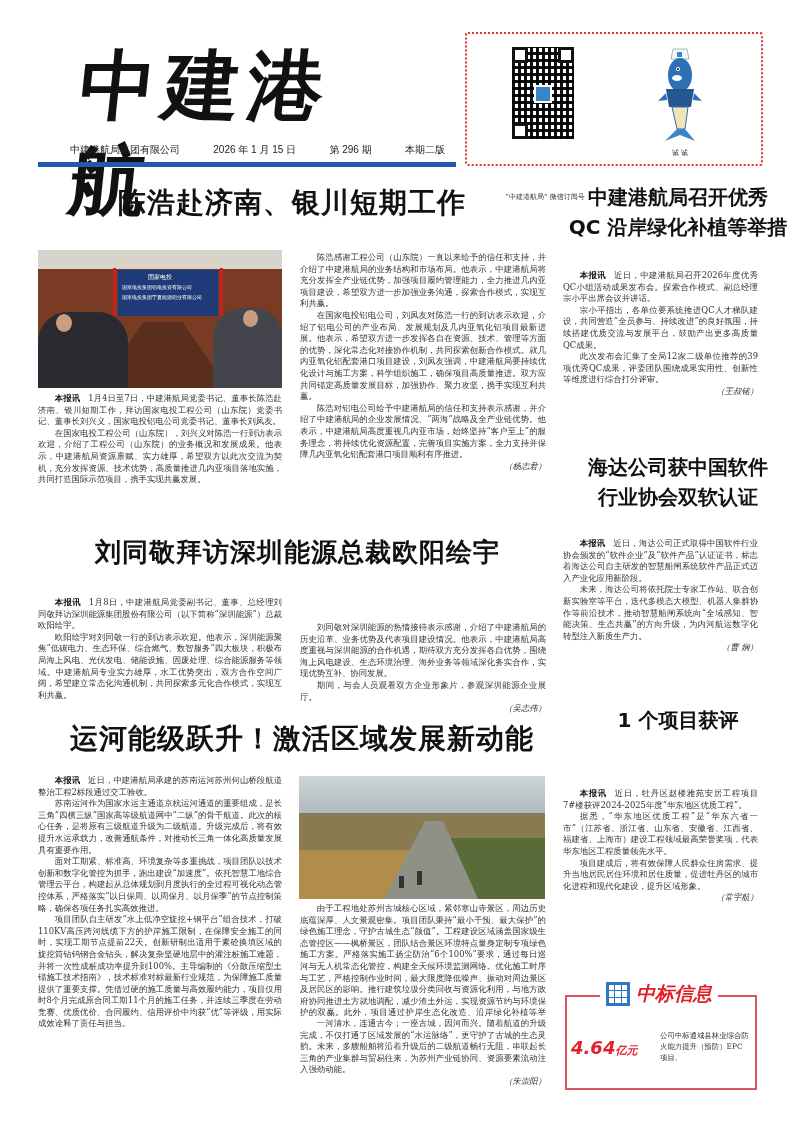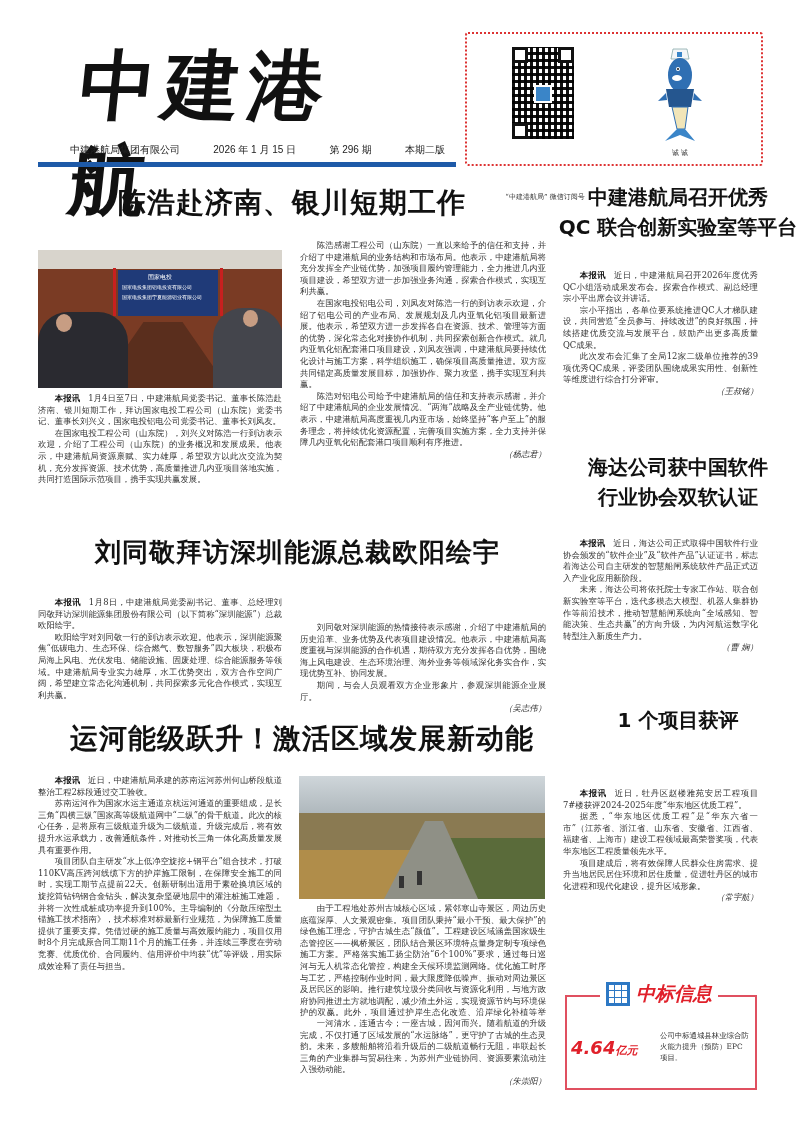--- a/index.html
+++ b/index.html
@@ -102,21 +102,21 @@
   <div style="position:absolute;left:0;top:62px;width:90px;height:76px;background:#2a2a30;border-radius:30px 30px 0 0;"></div>
   <div style="position:absolute;left:175px;top:58px;width:70px;height:80px;background:#44454c;border-radius:30px 30px 0 0;"></div>
   <div style="position:absolute;left:18px;top:64px;width:16px;height:18px;background:#c79d83;border-radius:50%;"></div>
   <div style="position:absolute;left:205px;top:60px;width:15px;height:17px;background:#c79d83;border-radius:50%;"></div>
 </div>
 
 <div class="abs txt" style="left:38px;top:393px;width:244px;">
   <p class="lead"><span class="lead-tag">本报讯</span><span>1月4日至7日，中建港航局党委书记、董事长陈浩赴济南、银川短期工作，拜访国家电投工程公司（山东院）党委书记、董事长刘兴义，国家电投铝电公司党委书记、董事长刘凤友。</span></p>
   <p>在国家电投工程公司（山东院），刘兴义对陈浩一行到访表示欢迎，介绍了工程公司（山东院）的业务概况和发展成果。他表示，中建港航局资源禀赋、实力雄厚，希望双方以此次交流为契机，充分发挥资源、技术优势，高质量推进几内亚项目落地实施，共同打造国际示范项目，携手实现共赢发展。</p>
 </div>
-<div class="abs txt" style="left:300px;top:240px;width:246px;">
+<div class="abs txt" style="left:300px;top:252px;width:246px;">
   <p>陈浩感谢工程公司（山东院）一直以来给予的信任和支持，并介绍了中建港航局的业务结构和市场布局。他表示，中建港航局将充分发挥全产业链优势，加强项目履约管理能力，全力推进几内亚项目建设，希望双方进一步加强业务沟通，探索合作模式，实现互利共赢。</p>
   <p>在国家电投铝电公司，刘凤友对陈浩一行的到访表示欢迎，介绍了铝电公司的产业布局、发展规划及几内亚氧化铝项目最新进展。他表示，希望双方进一步发挥各自在资源、技术、管理等方面的优势，深化常态化对接协作机制，共同探索创新合作模式。就几内亚氧化铝配套港口项目建设，刘凤友强调，中建港航局要持续优化设计与施工方案，科学组织施工，确保项目高质量推进。双方应共同锚定高质量发展目标，加强协作、聚力攻坚，携手实现互利共赢。</p>
   <p>陈浩对铝电公司给予中建港航局的信任和支持表示感谢，并介绍了中建港航局的企业发展情况、“两海”战略及全产业链优势。他表示，中建港航局高度重视几内亚市场，始终坚持“客户至上”的服务理念，将持续优化资源配置，完善项目实施方案，全力支持并保障几内亚氧化铝配套港口项目顺利有序推进。</p>
   <p class="byline">（杨志君）</p>
 </div>
 
 <div class="abs h-main h2">刘同敬拜访深圳能源总裁欧阳绘宇</div>
 <div class="abs txt" style="left:38px;top:597px;width:244px;">
   <p class="lead"><span class="lead-tag">本报讯</span><span>1月8日，中建港航局党委副书记、董事、总经理刘同敬拜访深圳能源集团股份有限公司（以下简称“深圳能源”）总裁欧阳绘宇。</span></p>
   <p>欧阳绘宇对刘同敬一行的到访表示欢迎。他表示，深圳能源聚焦“低碳电力、生态环保、综合燃气、数智服务”四大板块，积极布局海上风电、光伏发电、储能设施、固废处理、综合能源服务等领域。中建港航局专业实力雄厚，水工优势突出，双方合作空间广阔，希望建立常态化沟通机制，共同探索多元化合作模式，实现互利共赢。</p>
@@ -124,20 +124,21 @@
 <div class="abs txt" style="left:300px;top:622px;width:246px;">
   <p>刘同敬对深圳能源的热情接待表示感谢，介绍了中建港航局的历史沿革、业务优势及代表项目建设情况。他表示，中建港航局高度重视与深圳能源的合作机遇，期待双方充分发挥各自优势，围绕海上风电建设、生态环境治理、海外业务等领域深化务实合作，实现优势互补、协同发展。</p>
   <p>期间，与会人员观看双方企业形象片，参观深圳能源企业展厅。</p>
   <p class="byline">（吴志伟）</p>
 </div>
 
 <div class="abs h-main h3">运河能级跃升！激活区域发展新动能</div>
 <div class="abs txt" style="left:38px;top:775px;width:244px;height:352px;overflow:hidden;">
   <p class="lead"><span class="lead-tag">本报讯</span><span>近日，中建港航局承建的苏南运河苏州何山桥段航道整治工程2标段通过交工验收。</span></p>
   <p>苏南运河作为国家水运主通道京杭运河通道的重要组成，是长三角“四横三纵”国家高等级航道网中“二纵”的骨干航道。此次的核心任务，是将原有三级航道升级为二级航道。升级完成后，将有效提升水运承载力，改善通航条件，对推动长三角一体化高质量发展具有重要作用。</p>
+  <p>面对工期紧、标准高、环境复杂等多重挑战，项目团队以技术创新和数字化管控为抓手，跑出建设“加速度”。依托智慧工地综合管理云平台，构建起从总体规划到月度执行的全过程可视化动态管控体系，严格落实“以日保周、以周保月、以月保季”的节点控制策略，确保各项任务扎实高效推进。</p>
   <p>项目团队自主研发“水上低净空旋挖+钢平台”组合技术，打破110KV高压跨河线缆下方的护岸施工限制，在保障安全施工的同时，实现工期节点提前22天。创新研制出适用于素砼换填区域的旋挖筒钻钨钢合金钻头，解决复杂坚硬地层中的灌注桩施工难题，并将一次性成桩成功率提升到100%。主导编制的《分散压缩型土锚施工技术指南》，技术标准对标最新行业规范，为保障施工质量提供了重要支撑。凭借过硬的施工质量与高效履约能力，项目仅用时8个月完成原合同工期11个月的施工任务，并连续三季度在劳动竞赛、优质优价、合同履约、信用评价中均获“优”等评级，用实际成效诠释了责任与担当。</p>
 </div>
 
 <div class="abs photo2">
   <div style="position:absolute;left:0;top:0;width:100%;height:35%;background:linear-gradient(180deg,#cfd6da,#aab3b8);"></div>
   <div style="position:absolute;left:0;top:30%;width:100%;height:70%;background:#8a7a52;"></div>
   <div style="position:absolute;left:0;top:60%;width:45%;height:40%;background:#b08d4a;"></div>
   <div style="position:absolute;right:0;top:50%;width:40%;height:50%;background:#5a6b3a;"></div>
   <div style="position:absolute;left:60px;top:45px;width:120px;height:80px;background:#8f9086;clip-path:polygon(55% 0,70% 0,100% 100%,20% 100%);"></div>
   <div style="position:absolute;left:100px;top:100px;width:5px;height:12px;background:#333;"></div>
@@ -145,21 +146,21 @@
 </div>
 
 <div class="abs txt" style="left:300px;top:903px;width:246px;">
   <p style="height:115px;overflow:hidden;">由于工程地处苏州古城核心区域，紧邻寒山寺景区，周边历史底蕴深厚、人文景观密集。项目团队秉持“最小干预、最大保护”的绿色施工理念，守护古城生态“颜值”。工程建设区域涵盖国家级生态管控区——枫桥景区，团队结合景区环境特点量身定制专项绿色施工方案。严格落实施工扬尘防治“6个100%”要求，通过每日巡河与无人机常态化管控，构建全天候环境监测网络。优化施工时序与工艺，严格控制作业时间，最大限度降低噪声、振动对周边景区及居民区的影响。推行建筑垃圾分类回收与资源化利用，与地方政府协同推进土方就地调配，减少渣土外运，实现资源节约与环境保护的双赢。此外，项目通过护岸生态化改造、沿岸绿化补植等举措，让升级后的航道与古城风貌、自然景观无缝相融，尽显“清水绿岸、城水相依”的生态画卷。</p>
   <p>一河清水，连通古今；一座古城，因河而兴。随着航道的升级完成，不仅打通了区域发展的“水运脉络”，更守护了古城的生态灵韵。未来，多艘船舶将沿着升级后的二级航道畅行无阻，串联起长三角的产业集群与贸易往来，为苏州产业链协同、资源要素流动注入强劲动能。</p>
   <p class="byline">（朱崇阳）</p>
 </div>
 
 <div class="abs side-h" style="left:558px;top:182px;font-size:20px;">
   <div>中建港航局召开优秀</div>
-  <div>QC 联合创新实验室等平台</div>
+  <div>QC 沿岸绿化补植等举措</div>
 </div>
 <div class="abs txt" style="left:563px;top:270px;width:195px;">
   <p class="lead"><span class="lead-tag">本报讯</span><span>近日，中建港航局召开2026年度优秀QC小组活动成果发布会。探索合作模式、副总经理宗小平出席会议并讲话。</span></p>
   <p>宗小平指出，各单位要系统推进QC人才梯队建设，共同营造“全员参与、持续改进”的良好氛围，持续搭建优质交流与发展平台，鼓励产出更多高质量QC成果。</p>
   <p>此次发布会汇集了全局12家二级单位推荐的39项优秀QC成果，评委团队围绕成果实用性、创新性等维度进行综合打分评审。</p>
   <p class="byline">（王叔铭）</p>
 </div>
 
 <div class="abs side-h" style="left:558px;top:452px;font-size:20px;">
   <div>海达公司获中国软件</div>

